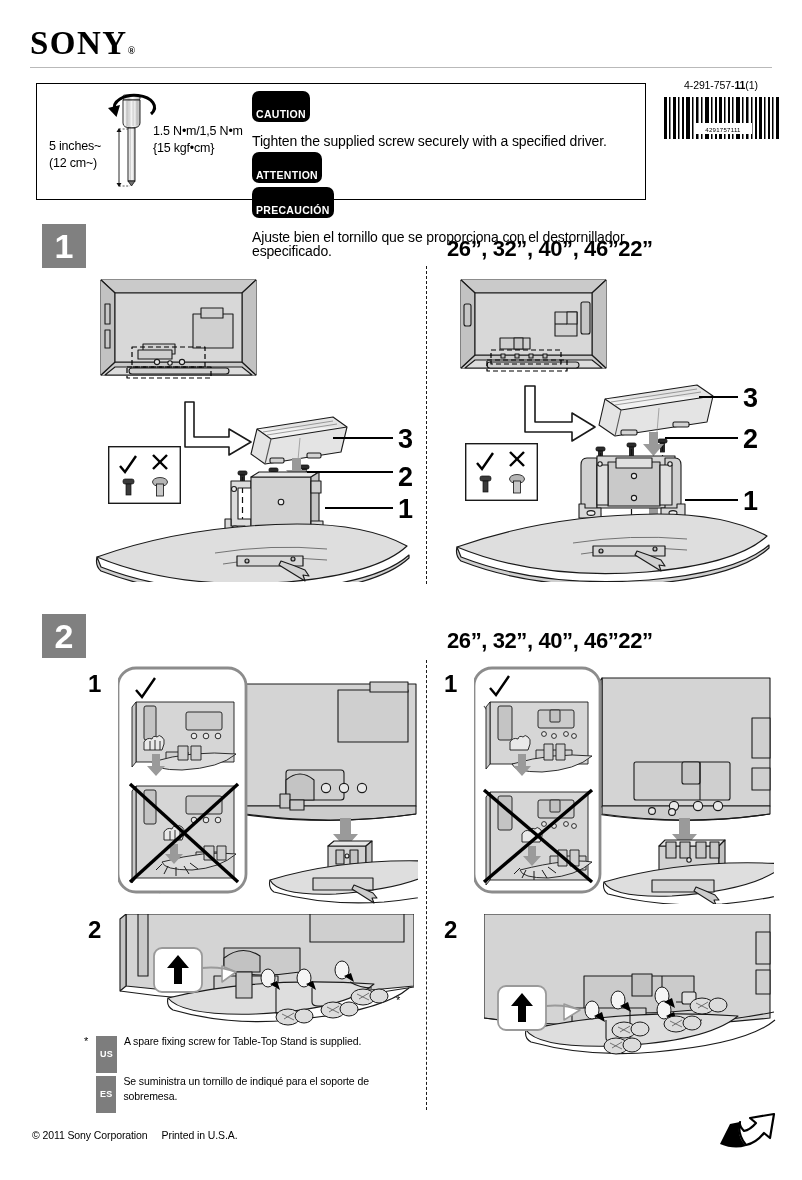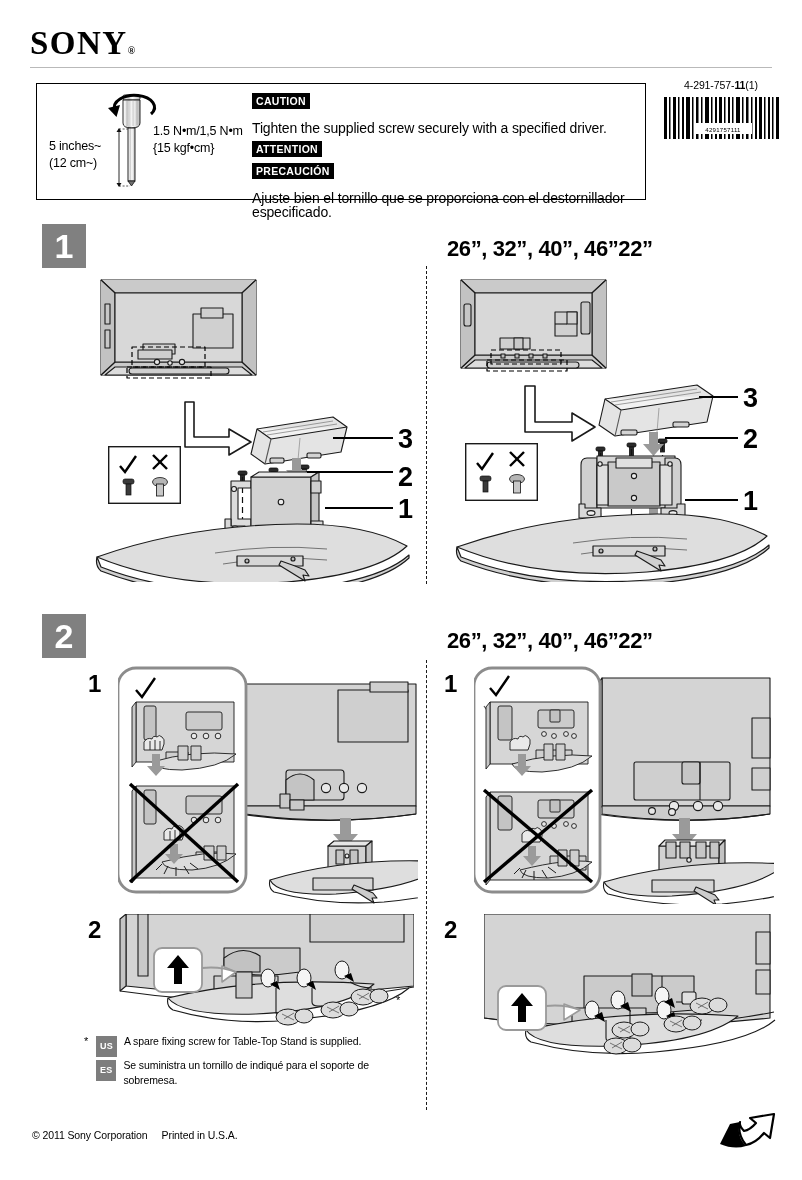--- a/index.html
+++ b/index.html
@@ -75,22 +75,23 @@
     width: 390px;
   }
   .warn-block { margin-bottom: 4px; }
   .warn-tag {
     display: inline-block;
     background: #000;
     color: #fff;
     font-size: 10.5px;
     font-weight: bold;
     letter-spacing: 0.3px;
-    padding: 3px 4px 2px 4px;
+    padding: 18px 4px 2px 4px;
     line-height: 11px;
+    border-radius: 7px;
   }
   .warn-text {
     font-size: 14px;
     line-height: 14px;
     margin-top: 12px;
     letter-spacing: -0.15px;
   }
 
   
   .partno {
@@ -167,21 +168,21 @@
     font-size: 11px;
     line-height: 15px;
     flex: none;
   }
   .fn-badge {
     display: inline-block;
     background: #7d7d7d;
     color: #fff;
     font-size: 9px;
     font-weight: bold;
-    padding: 5px 4px;
+    padding: 13px 4px;
     line-height: 11px;
     margin-top: 2px;
     flex: none;
     letter-spacing: 0.2px;
   }
   .fn-text {
     font-size: 10.5px;
     line-height: 14.5px;
     margin-left: 7px;
     letter-spacing: -0.1px;

